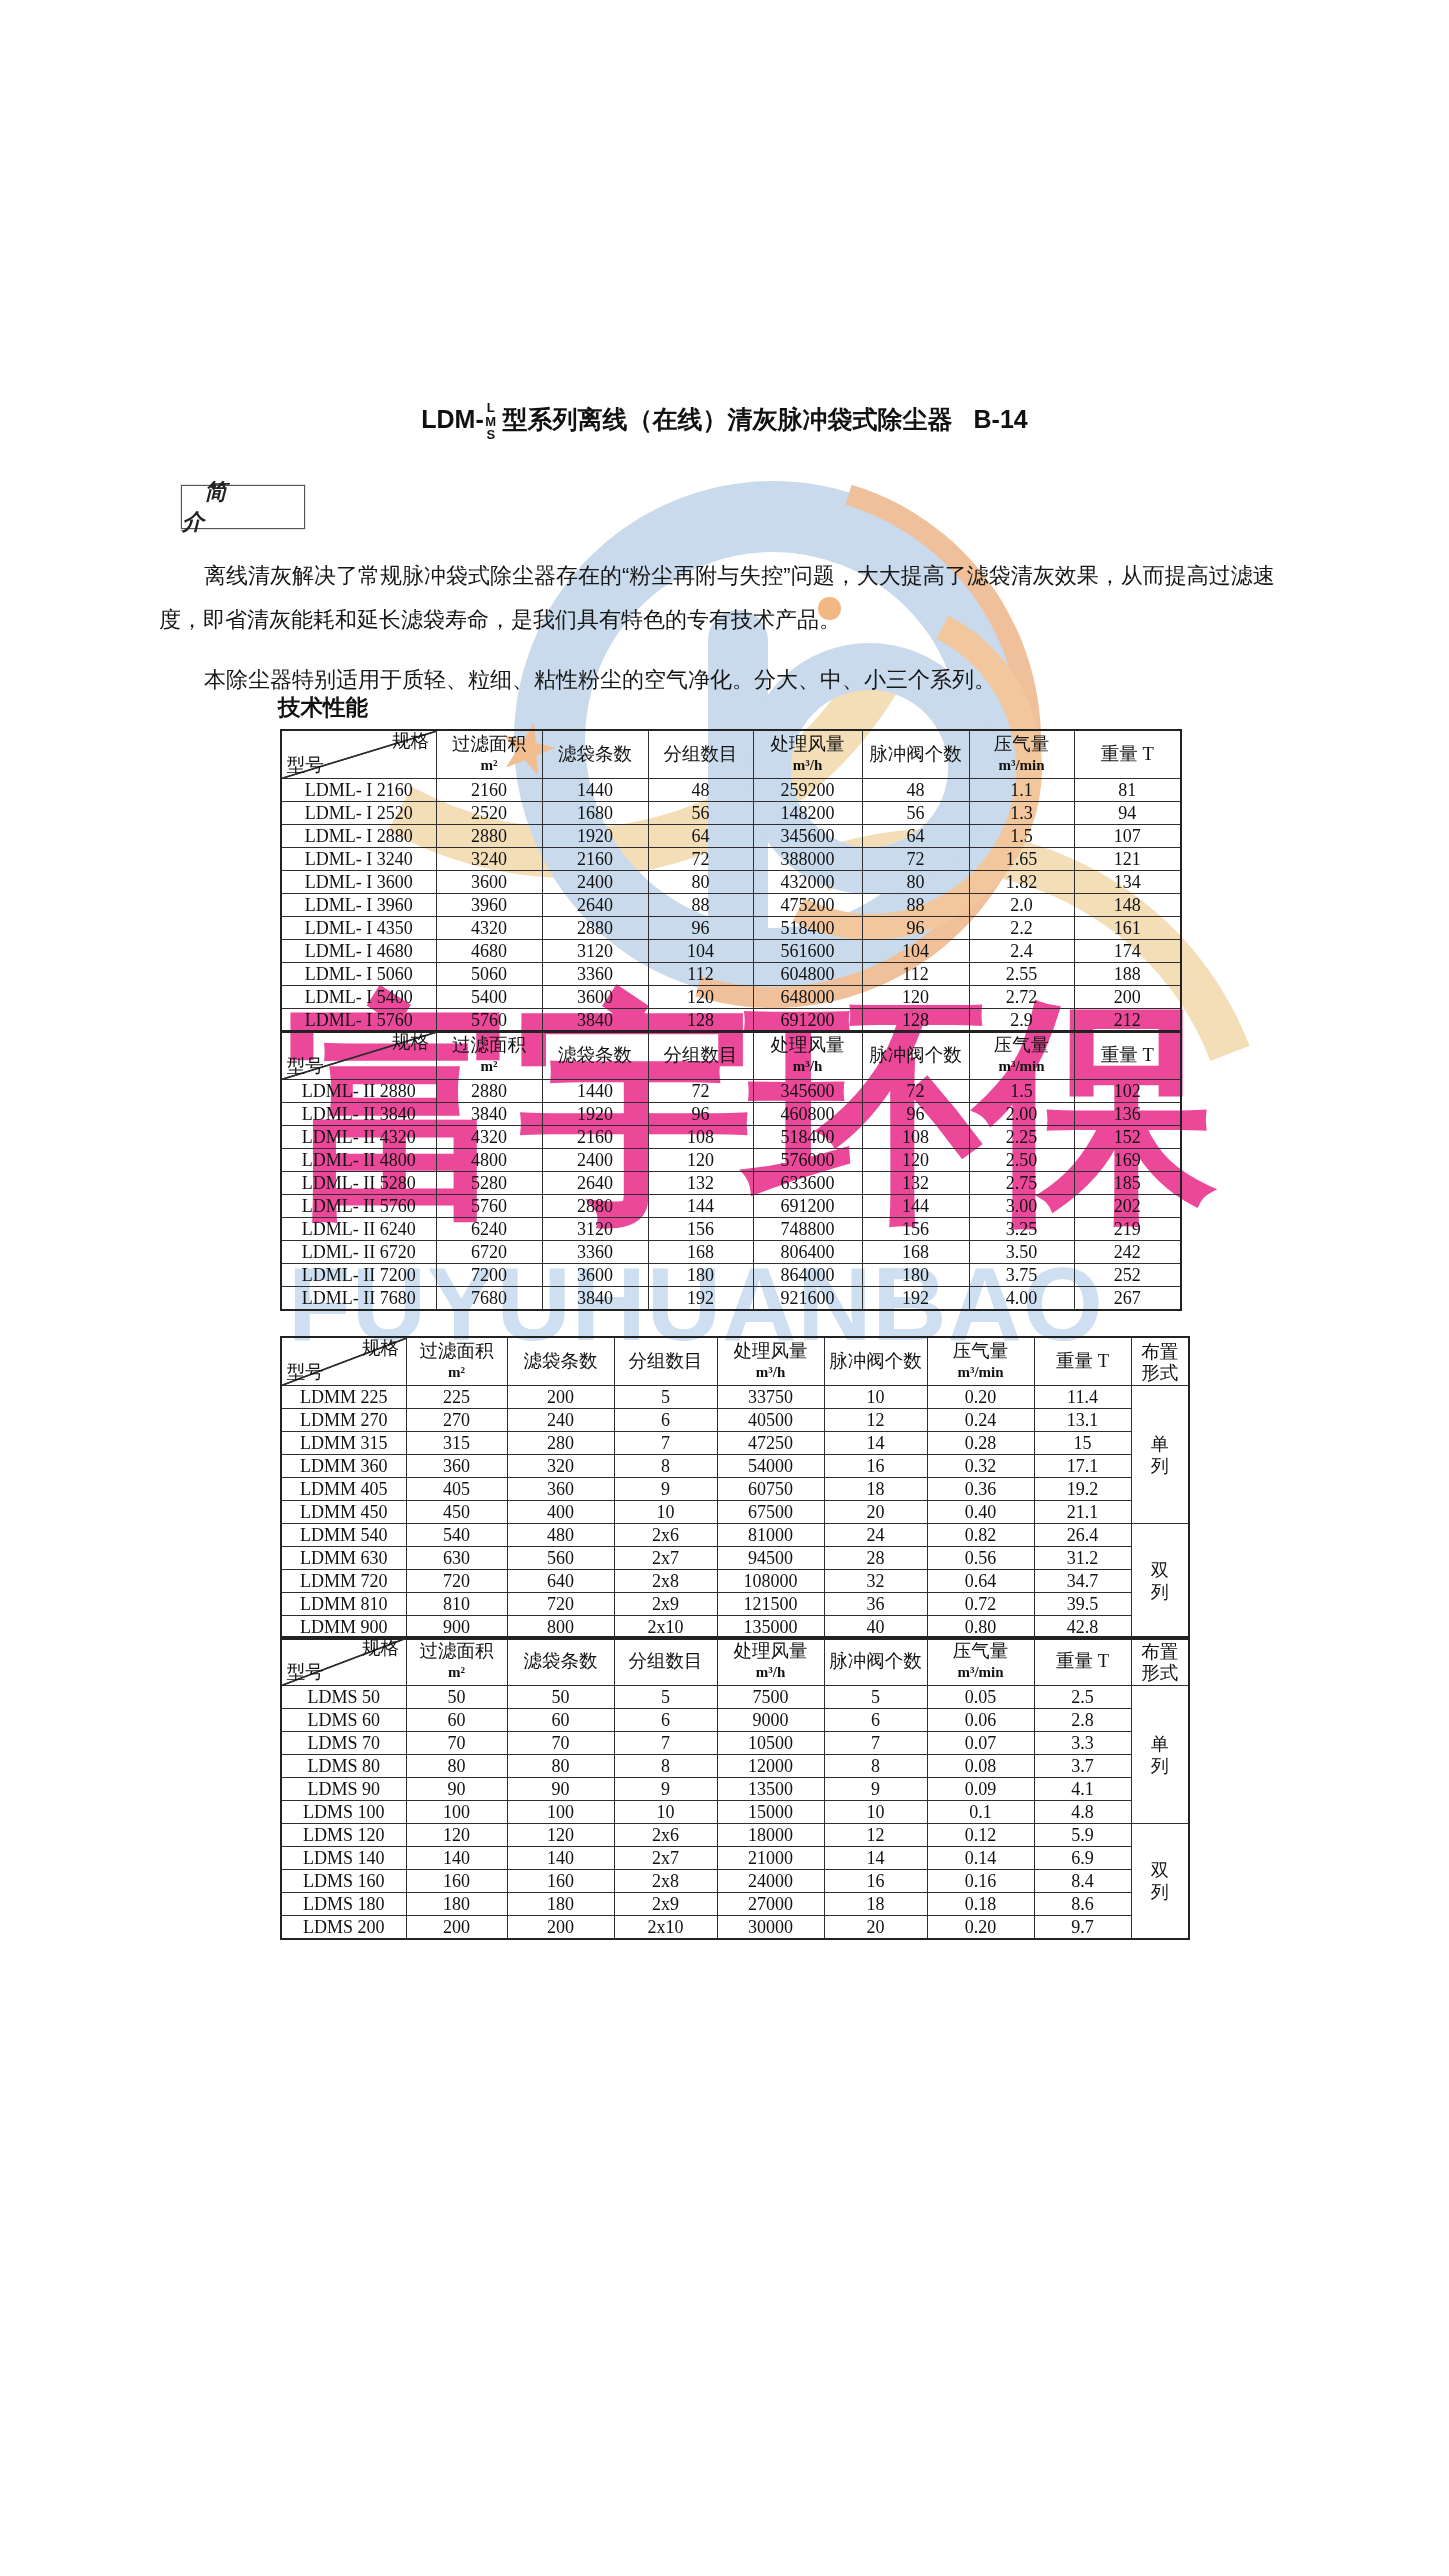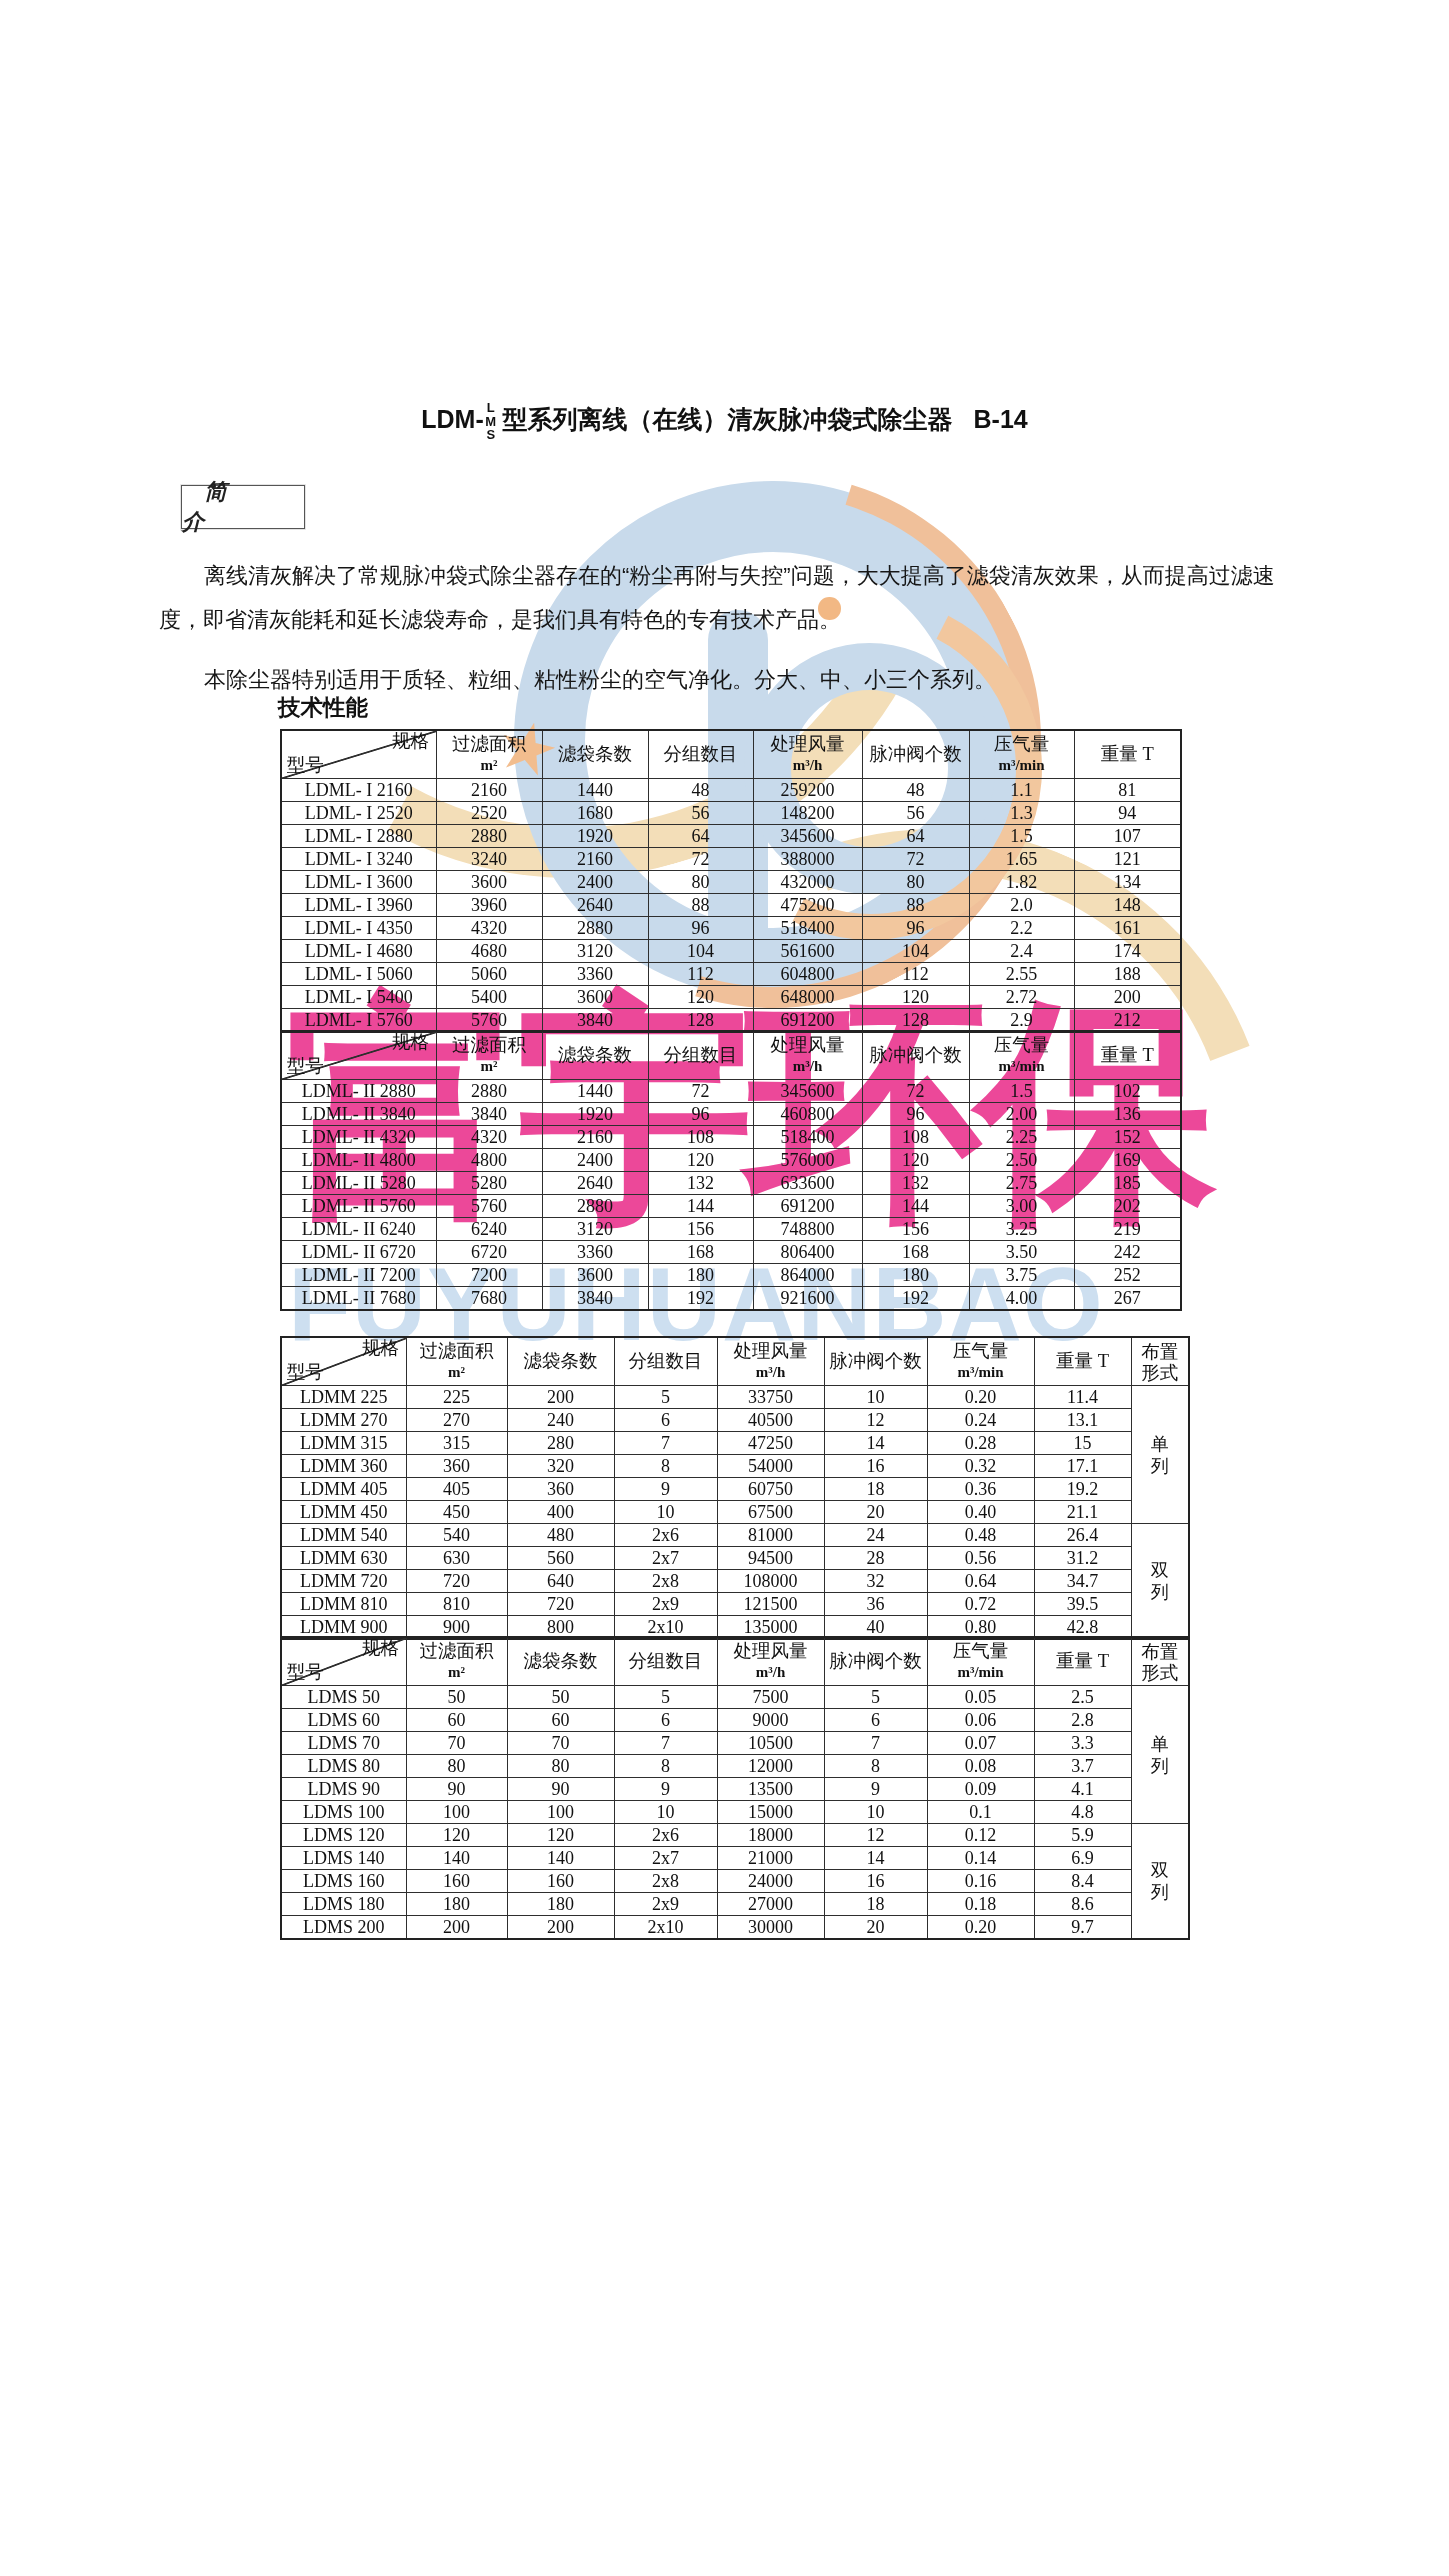--- a/index.html
+++ b/index.html
@@ -518,21 +518,21 @@
               <td>0.40</td>
               <td>21.1</td>
             </tr>
             <tr>
               <td>LDMM 540</td>
               <td>540</td>
               <td>480</td>
               <td>2x6</td>
               <td>81000</td>
               <td>24</td>
-              <td>0.48</td>
+              <td>0.82</td>
               <td>26.4</td>
               <td class="layoutcell" rowspan="5">双
 列</td>
             </tr>
             <tr>
               <td>LDMM 630</td>
               <td>630</td>
               <td>560</td>
               <td>2x7</td>
               <td>94500</td>

